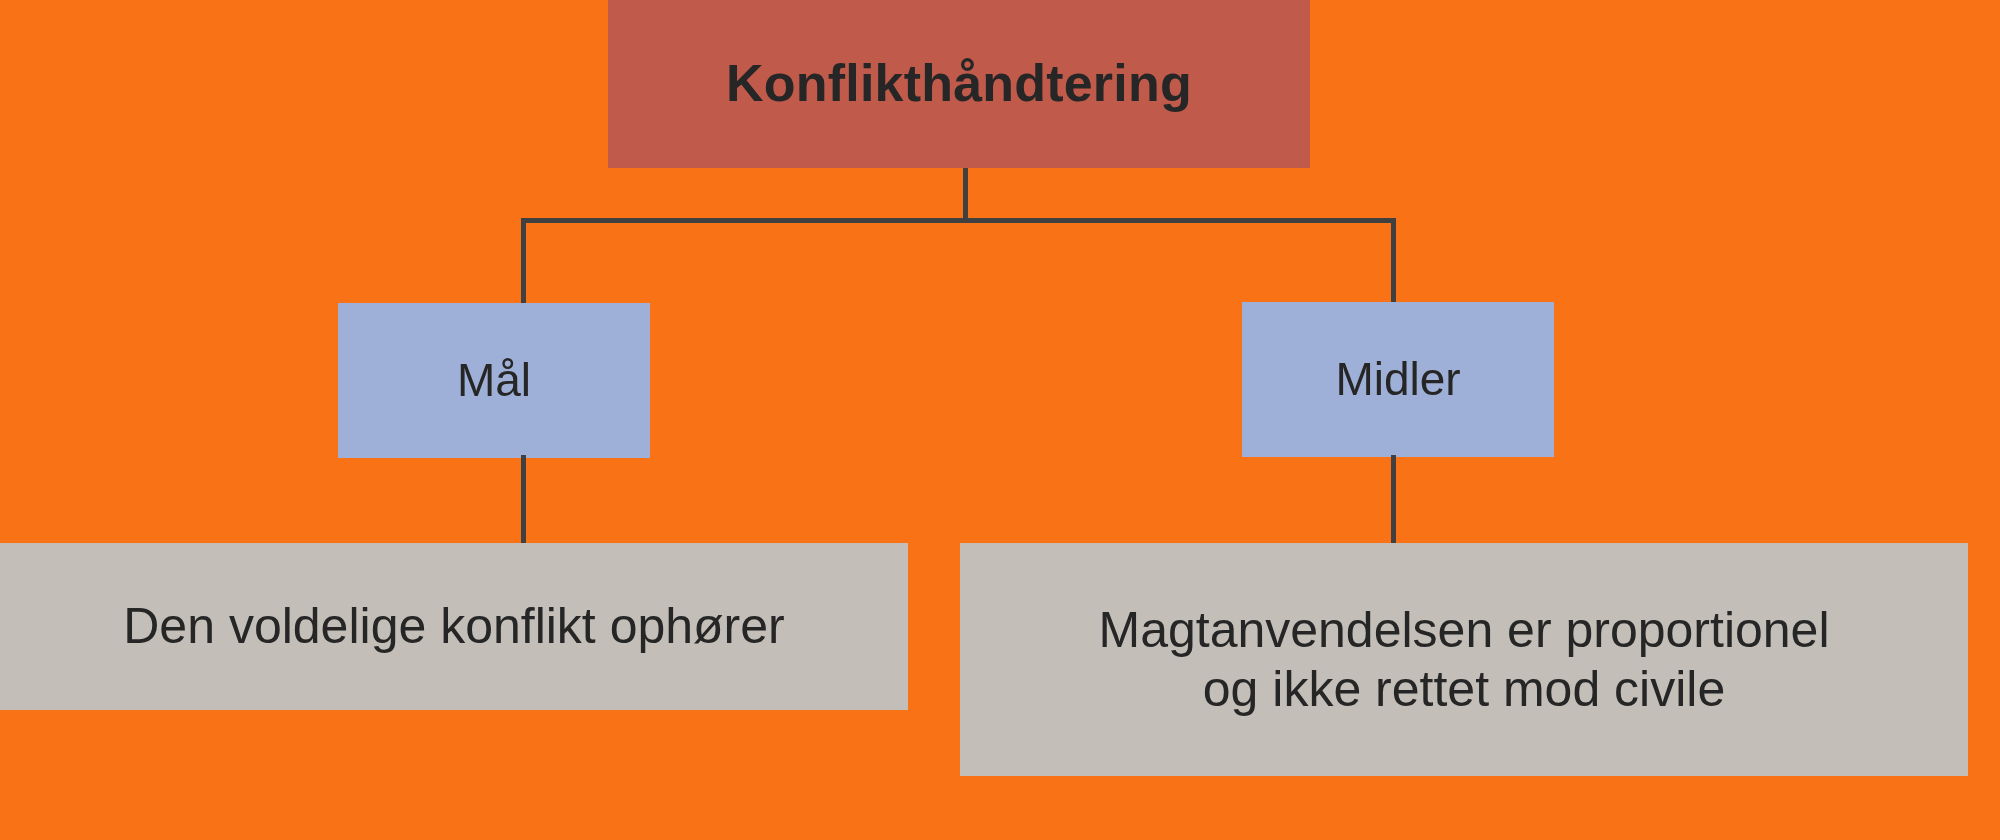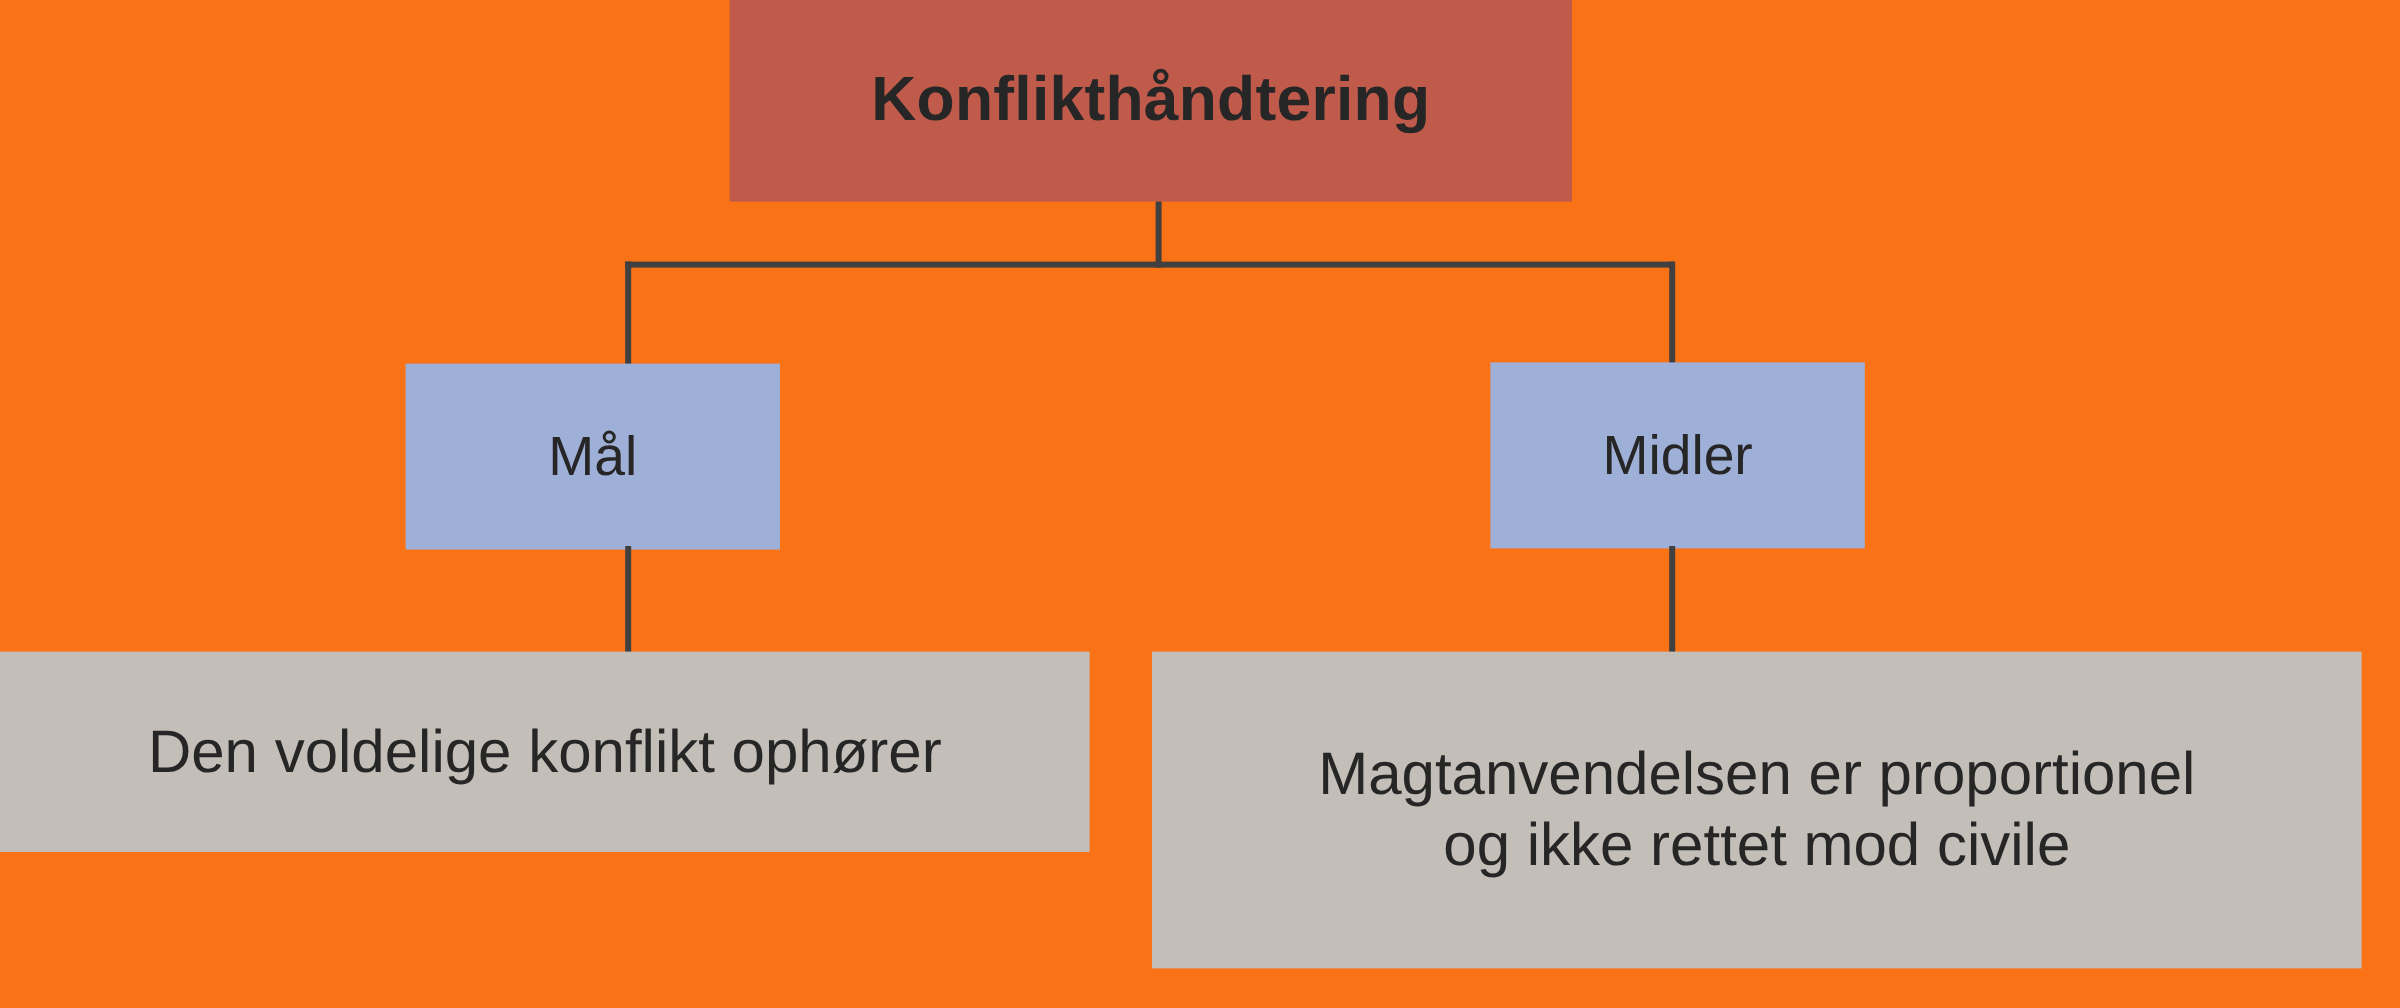--- a/index.html
+++ b/index.html
@@ -64,21 +64,21 @@
     left: -18px;
     top: 543px;
     width: 926px;
     height: 167px;
     padding-left: 18px;
   }
   .node-leaf.right {
     left: 960px;
     top: 543px;
     width: 1008px;
-    height: 264px;
+    height: 233px;
   }
   .node-leaf .leaf-text {
     display: block;
     white-space: pre-line;
   }
 
   
   .conn {
     position: absolute;
     background: #404040;

